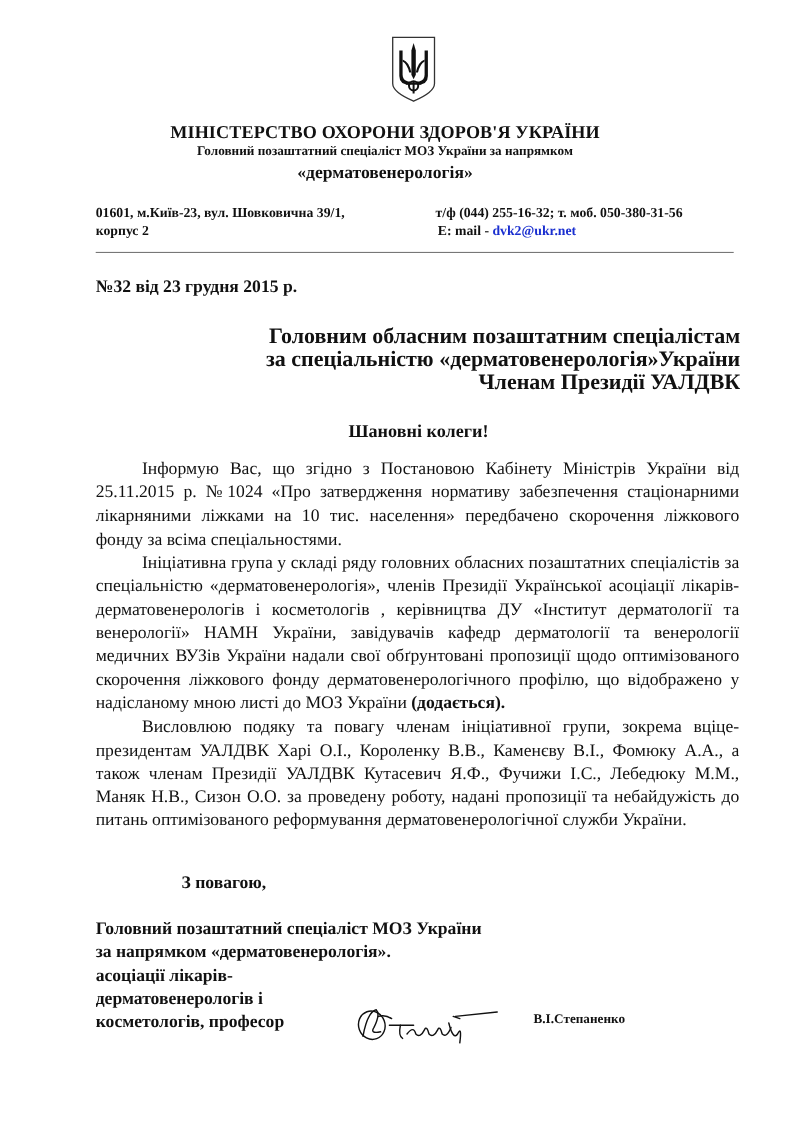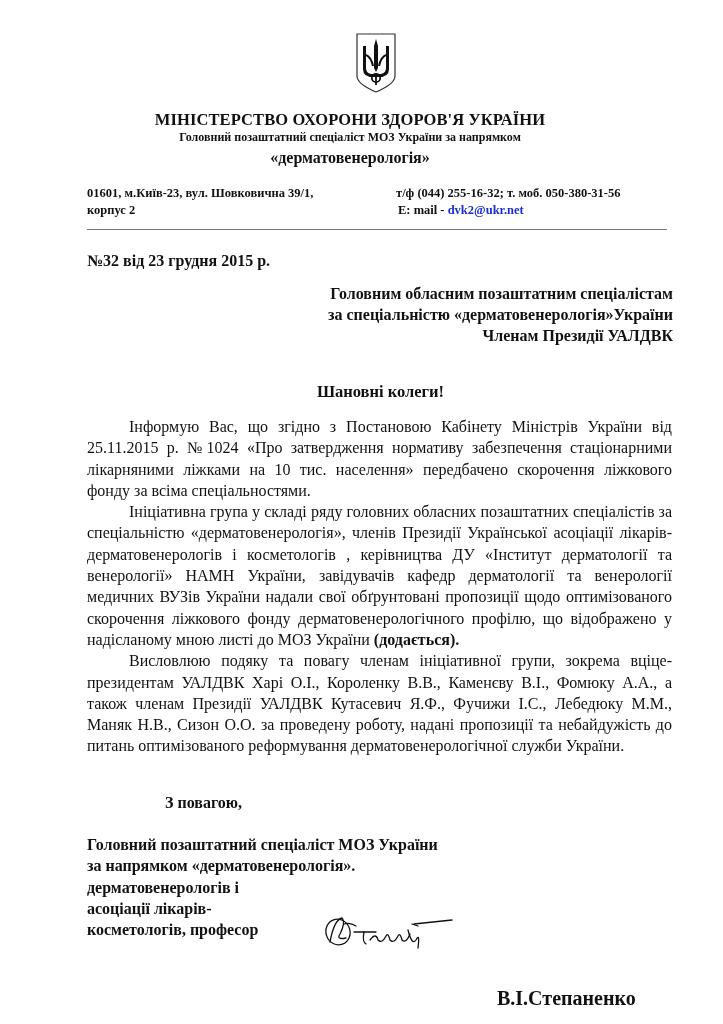--- a/index.html
+++ b/index.html
@@ -12,29 +12,29 @@
   .hdr2 { top:130px; font-size:12px; }
   .hdr3 { top:149px; font-size:16px; }
   .contact { font-weight:bold; font-size:12.5px; }
   .addr1 { left:87px; top:186px; }
   .addr2 { left:87px; top:203px; }
   .tel { left:396px; top:186px; }
   .mail { left:398px; top:203px; }
   .mail a { color:#1a2fd0; text-decoration:none; }
   .rule { left:87px; top:229px; width:580px; height:0; border-top:1px solid #777; }
   .regno { left:87px; top:252px; font-weight:bold; font-size:16px; }
-  .addressees { right:50px; top:283px; text-align:right; font-weight:bold; font-size:16px; line-height:21px; }
+  .addressees { right:50px; top:296px; text-align:right; font-weight:bold; font-size:20px; line-height:21px; }
   .greeting { left:0; width:723px; top:382px; text-align:center; font-weight:bold; font-size:16.5px;margin-left:19px; }
   .body { left:87px; top:416px; width:585px; font-size:16px; line-height:21.3px; text-align:justify; }
   .body p { margin:0; text-indent:42px; }
   .body p .b { font-weight:bold; }
   .regards { left:165px; top:794px; font-weight:bold; font-size:16px; }
   .sig-left { left:87px; top:834px; font-weight:bold; font-size:16px; line-height:21.3px; }
   .signature { left:320px; top:902px; width:140px; height:54px; }
-  .signame { left:485px; top:987px; font-weight:bold; font-size:20px;margin-left:12px; }
+  .signame { left:485px; top:919px; font-weight:bold; font-size:12px; }
 </style>
 </head>
 <body>
 
 <svg class="abs coat" viewBox="0 0 42 62">
   <path d="M2 2 H40 V44 Q40 52 21 60 Q2 52 2 44 Z" fill="none" stroke="#333" stroke-width="1.2"></path>
   <path d="M21 7 L23 14 L23 36 L21 40 L19 36 L19 14 Z" fill="#111"></path>
   <path d="M8 14 L11 14 L11 36 Q11 41 16 42 L18 42 L18 45 Q8 45 8 37 Z" fill="#111"></path>
   <path d="M34 14 L31 14 L31 36 Q31 41 26 42 L24 42 L24 45 Q34 45 34 37 Z" fill="#111"></path>
   <path d="M11 24 Q15 26 17 34 L19 34 Q17 24 11 22 Z" fill="#111"></path>
@@ -71,22 +71,22 @@
   <p>Інформую Вас, що згідно з Постановою Кабінету Міністрів України від 25.11.2015 р. №1024 «Про затвердження нормативу забезпечення стаціонарними лікарняними ліжками на 10 тис. населення» передбачено скорочення ліжкового фонду за всіма спеціальностями.</p>
   <p><span>Ініціативна група у складі ряду головних обласних позаштатних спеціалістів за спеціальністю «дерматовенерологія», членів Президії Української асоціації лікарів-дерматовенерологів і косметологів , керівництва ДУ «Інститут дерматології та венерології» НАМН України, завідувачів кафедр дерматології та венерології медичних ВУЗів України надали свої обґрунтовані пропозиції щодо оптимізованого скорочення ліжкового фонду дерматовенерологічного профілю, що відображено у надісланому мною листі до МОЗ України </span><span class="b">(додається).</span></p>
   <p>Висловлюю подяку та повагу членам ініціативної групи, зокрема вціце-президентам УАЛДВК Харі О.І., Короленку В.В., Каменєву В.І., Фомюку А.А., а також членам Президії УАЛДВК Кутасевич Я.Ф., Фучижи І.С., Лебедюку М.М., Маняк Н.В., Сизон О.О. за проведену роботу, надані пропозиції та небайдужість до питань оптимізованого реформування дерматовенерологічної служби України.</p>
 </div>
 
 <div class="abs regards">З   повагою,</div>
 
 <div class="abs sig-left">
   <div>Головний позаштатний спеціаліст МОЗ України</div>
   <div>за напрямком «дерматовенерологія».</div>
+  <div>асоціації лікарів-</div>
   <div>дерматовенерологів і</div>
-  <div>асоціації лікарів-</div>
   <div>косметологів, професор</div>
 </div>
 
 <svg class="abs signature" viewBox="0 0 140 54">
   <g fill="none" stroke="#111" stroke-width="1.3" stroke-linecap="round">
     <ellipse cx="18" cy="30" rx="12" ry="13" transform="rotate(-20 18 30)"></ellipse>
     <path d="M10 40 Q14 18 22 16 Q26 20 20 32 Q16 38 26 36"></path>
     <path d="M24 22 Q30 20 36 24"></path>
     <path d="M34 30 H56"></path>
     <path d="M44 30 Q42 40 46 42"></path>

